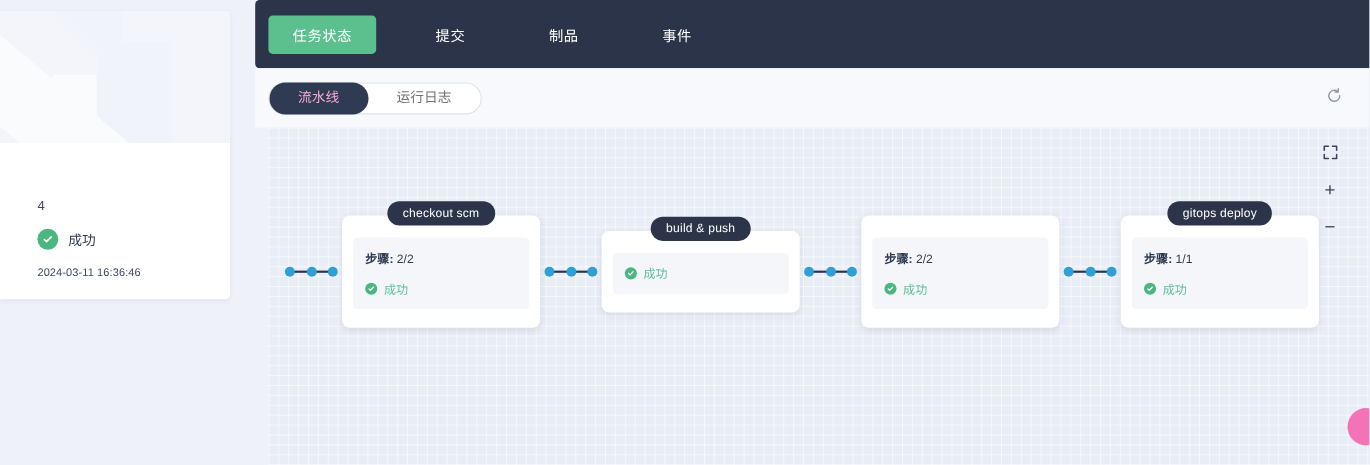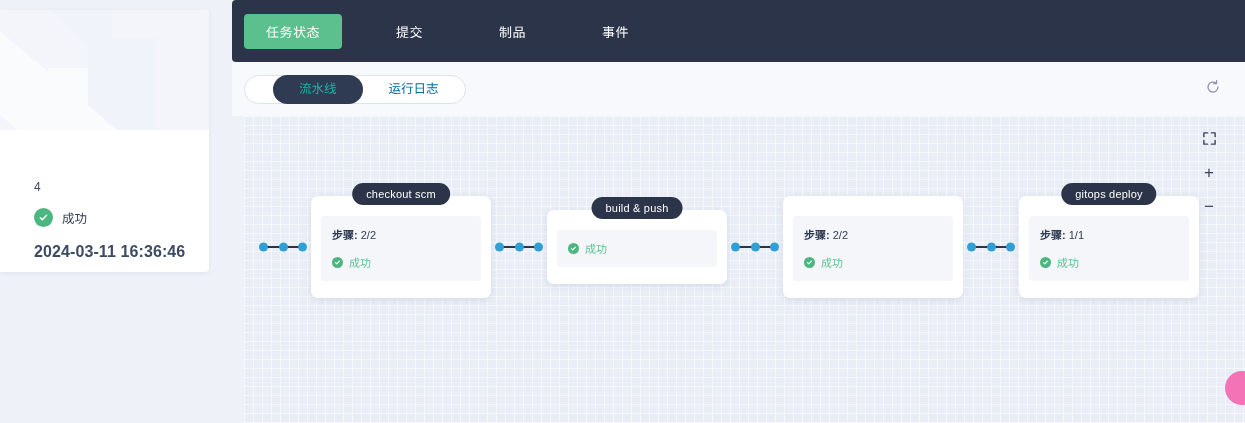--- a/index.html
+++ b/index.html
@@ -102,24 +102,23 @@
     align-items: center;
     justify-content: center;
     flex: none;
   }
   .status-dot svg { display: block; }
   .status-text {
     font-size: 12.5px;
     color: #2f3c54;
   }
   .panel-time {
-    font-size: 16px;
+    font-size: 10px;
     color: #3c4a63;
     letter-spacing: .1px;
-    font-weight: bold;
   }
 
   
   .main {
     position: absolute;
     left: 232px;
     top: 0;
     right: 0;
     bottom: 0;
   }
@@ -163,32 +162,31 @@
     display: flex;
     align-items: center;
     border: 1px solid #dde2ec;
     border-radius: 18px;
     background: #ffffff;
     height: 29px;
     padding: 0;
   }
   .seg {
     font-size: 12.5px;
-    color: #0369a1;
+    color: #737373;
     padding: 0 26px;
     height: 29px;
     line-height: 29px;
     border-radius: 18px;
     cursor: pointer;
     white-space: nowrap;
   }
   .seg.active {
     background: #2f3b52;
-    color: #14b8a6;
-    margin-left: 28px;
+    color: #f9a8d4;
   }
   .refresh-btn {
     position: absolute;
     right: 20px;
     top: 50%;
     transform: translateY(-50%);
     width: 20px; height: 20px;
     cursor: pointer;
     color: #8b96ad;
   }

